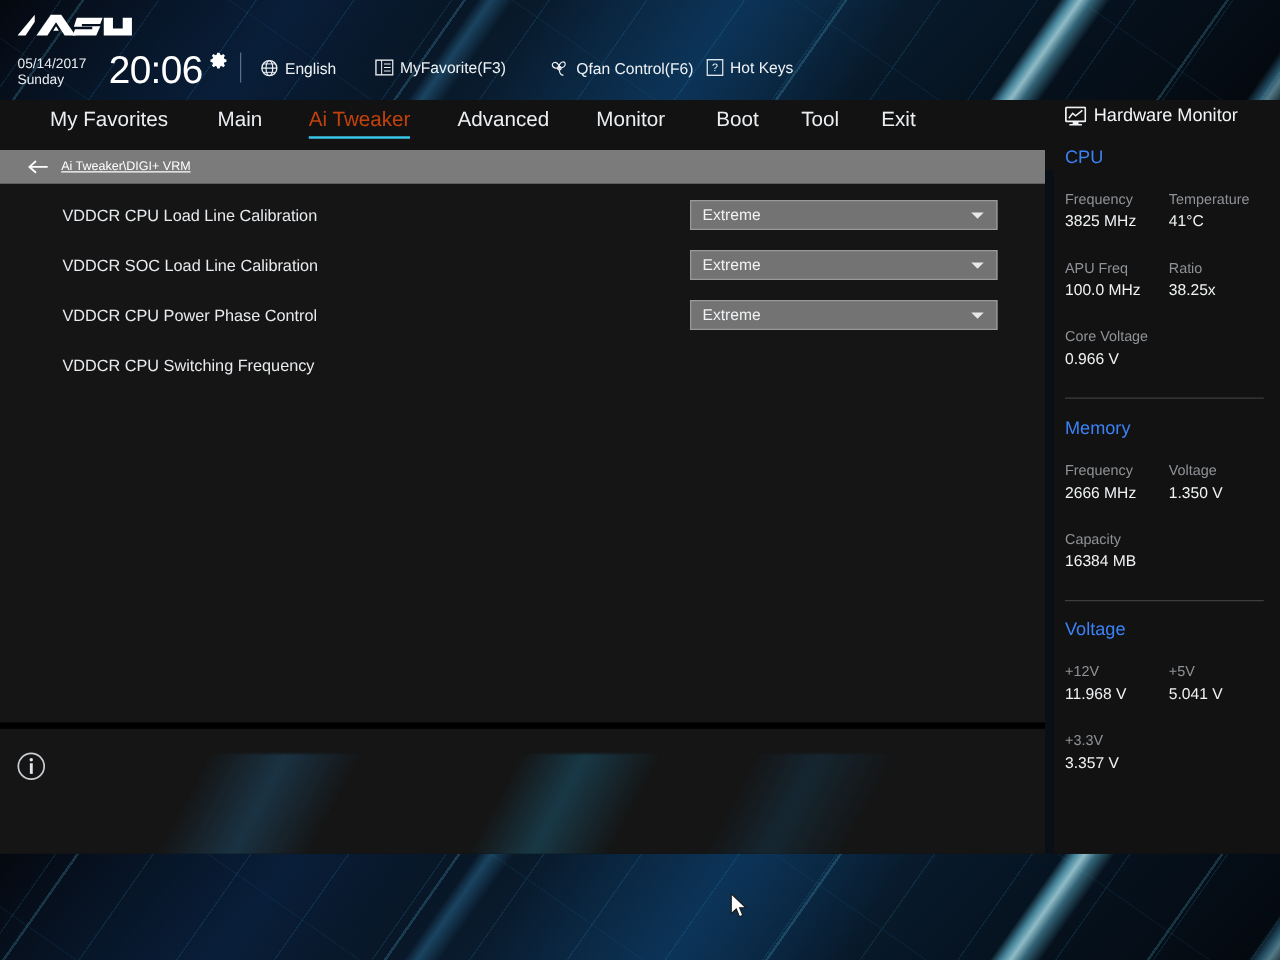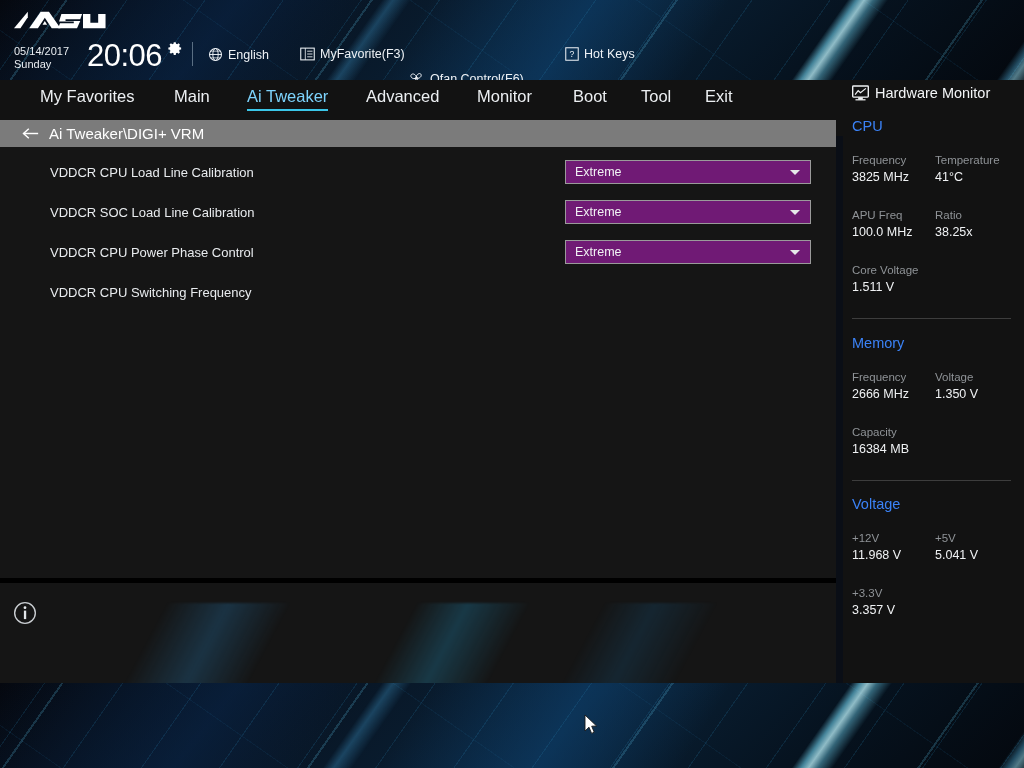--- a/index.html
+++ b/index.html
@@ -150,44 +150,45 @@
   }
   .navitem {
     position: absolute;
     top: 7px;
     font-size: 16.5px;
     color: #eceff2;
     white-space: nowrap;
     padding-bottom: 3px;
   }
   .navitem.active {
-    color: #7dd3fc;
+    color: #c2410c;
     border-bottom: 2px solid #3bc6e8;
   }
 
   
   .crumb {
     position: absolute;
     top: 120px; left: 0;
     width: 836px; height: 27px;
     background: #7b7b7b;
     display: flex;
     align-items: center;
     z-index: 6;
   }
   .crumb .backarrow {
     margin-left: 22px;
     width: 17px; height: 13px;
     flex: none;
   }
   .crumb .ctext {
     margin-left: 10px;
-    font-size: 15px;
+    font-size: 10px;
     color: #ffffff;
     white-space: nowrap;
+    text-decoration: underline;
   }
 
   
   .content {
     position: absolute;
     top: 147px; left: 0;
     width: 836px; height: 431px;
     background: #151515;
     z-index: 4;
   }
@@ -208,25 +209,24 @@
 
   .control {
     position: absolute;
     left: 552px;
     width: 246px;
     height: 24px;
   }
   .dropdown {
     width: 100%; height: 100%;
     border: 1px solid #9a9a9a;
-    background: #701a75;
+    background: #737373;
     display: flex;
     align-items: center;
     position: relative;
-    margin-left: 13px;
   }
   .dropdown .dval {
     margin-left: 9px;
     font-size: 12.5px;
     color: #f0f2f4;
     white-space: nowrap;
   }
   .caret {
     position: absolute;
     right: 10px; top: 50%;
@@ -397,21 +397,21 @@
       <svg width="15" height="14" viewBox="0 0 24 22">
         <rect x="1.2" y="1.6" width="21.6" height="18.8" fill="none" stroke="#eef2f6" stroke-width="1.7"></rect>
         <line x1="8.5" y1="1.6" x2="8.5" y2="20.4" stroke="#eef2f6" stroke-width="1.3"></line>
         <line x1="11.5" y1="6.5" x2="20" y2="6.5" stroke="#eef2f6" stroke-width="1.4"></line>
         <line x1="11.5" y1="11" x2="20" y2="11" stroke="#eef2f6" stroke-width="1.4"></line>
         <line x1="11.5" y1="15.5" x2="20" y2="15.5" stroke="#eef2f6" stroke-width="1.4"></line>
       </svg>
       <span class="lbl">MyFavorite(F3)</span>
     </div>
 
-    <div class="hdr-item" style="left:408px;margin-top:24px;">
+    <div class="hdr-item" style="left:439px;">
       <svg width="17" height="15" viewBox="0 0 26 22">
         <path d="M13 11 C13 6, 9 3, 6 4.4 C3.2 5.7, 4 10, 8 11 Z" fill="none" stroke="#eef2f6" stroke-width="1.5"></path>
         <path d="M13 11 C18 11, 21 8, 20 5 C19 2.2, 15 3.2, 13 7 Z" fill="none" stroke="#eef2f6" stroke-width="1.5"></path>
         <circle cx="13" cy="11" r="2.1" fill="none" stroke="#eef2f6" stroke-width="1.5"></circle>
         <path d="M13 13.2 C13 17, 15 20, 18 19.5" fill="none" stroke="#eef2f6" stroke-width="1.5"></path>
       </svg>
       <span class="lbl">Qfan Control(F6)</span>
     </div>
 
     <div class="hdr-item" style="left:565px;">
@@ -514,21 +514,21 @@
     <div class="hw-cell" style="left:9px; top:129px;">
       <span class="k">APU Freq</span>
       <span class="v">100.0 MHz</span>
     </div>
     <div class="hw-cell" style="left:92px; top:129px;">
       <span class="k">Ratio</span>
       <span class="v">38.25x</span>
     </div>
     <div class="hw-cell" style="left:9px; top:184px;">
       <span class="k">Core Voltage</span>
-      <span class="v">1.511 V</span>
+      <span class="v">0.966 V</span>
     </div>
 
     <div class="hw-rule" style="top:238px;"></div>
 
     <div class="hw-section-title" style="top:255px;">Memory</div>
     <div class="hw-cell" style="left:9px; top:291px;">
       <span class="k">Frequency</span>
       <span class="v">2666 MHz</span>
     </div>
     <div class="hw-cell" style="left:92px; top:291px;">

